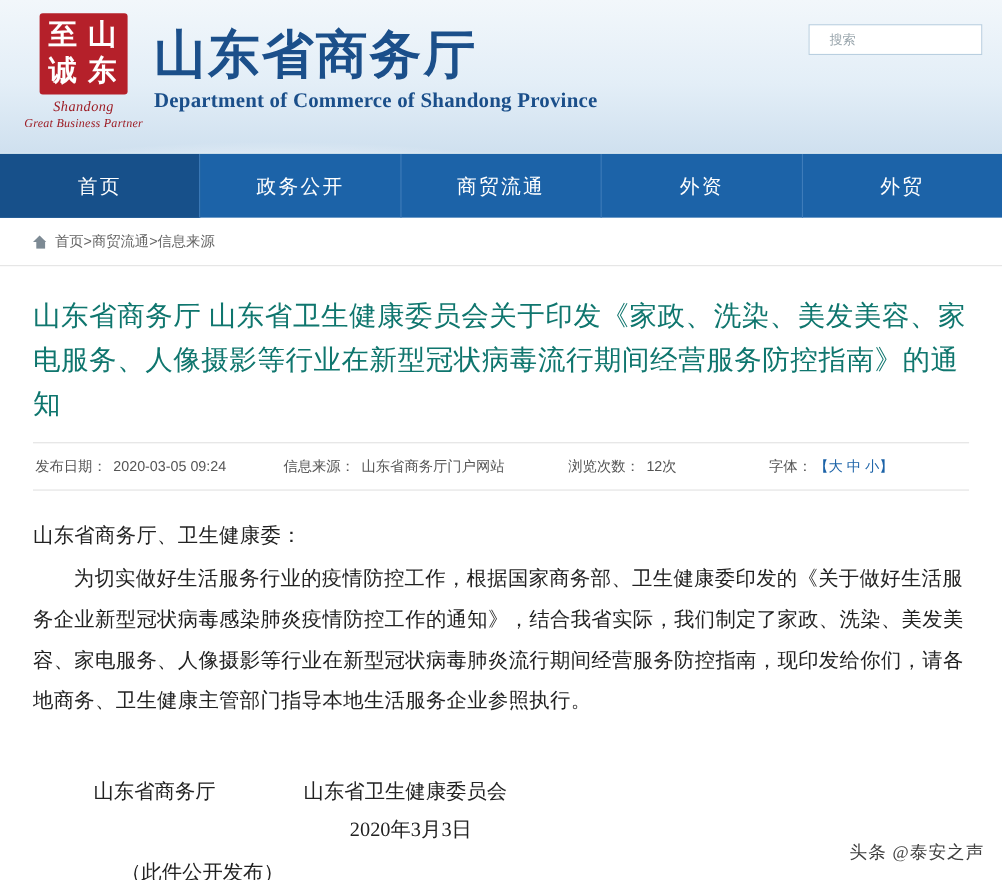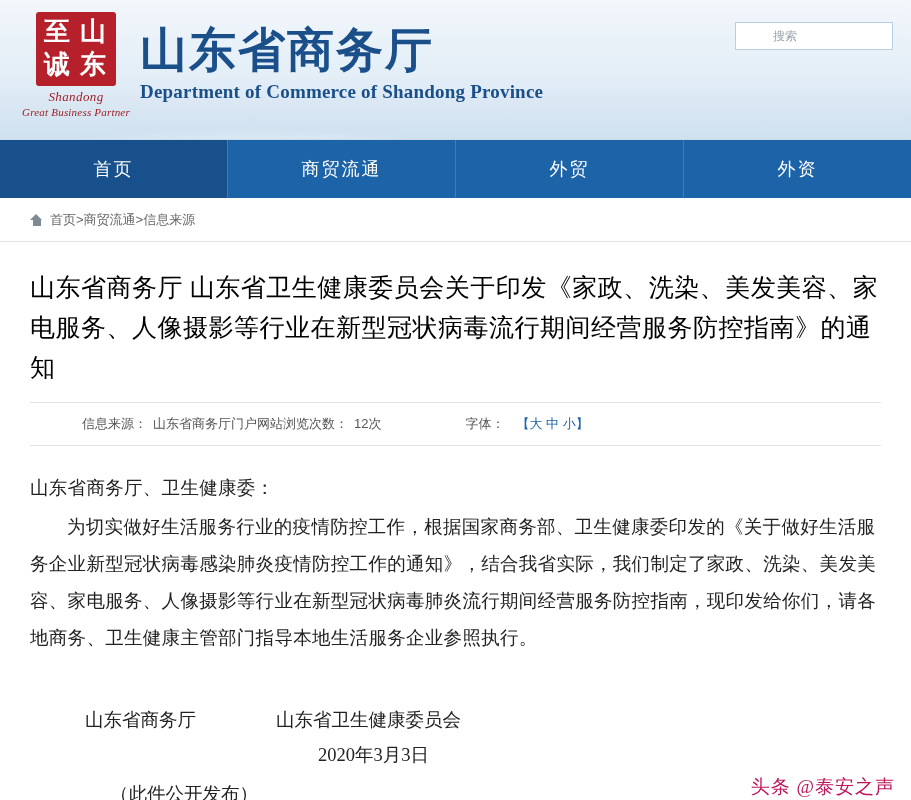--- a/index.html
+++ b/index.html
@@ -113,26 +113,25 @@
     background: #ffffff;
     border: 1px solid #b9cfe0;
     display: flex;
     align-items: center;
   }
   .search-box input {
     border: 0;
     outline: 0;
     width: 100%;
     height: 100%;
-    padding: 0 4px;
+    padding: 0 18px;
     font-size: 12px;
     color: #0369a1;
     background: transparent;
     font-family: "Liberation Sans", sans-serif;
-    margin-left: 33px;
   }
   .search-box input::placeholder { color: #9aa6ad; }
 
   
   .nav {
     display: flex;
     height: 58px;
     background: #1c63a8;
   }
   .nav-item {
@@ -185,43 +184,43 @@
     color: #666;
     font-family: "Liberation Sans", sans-serif;
   }
 
   
   .article { padding: 26px 30px 0 30px; }
   .doc-title {
     font-family: "Liberation Serif", serif;
     font-size: 25px;
     line-height: 1.6;
-    color: #000000;
+    color: #0f766e;
     font-weight: normal;
     margin: 0 0 14px 0;
     letter-spacing: 0.5px;
   }
   .meta {
     border-top: 1px solid #e2e2e2;
     border-bottom: 1px solid #e2e2e2;
     height: 44px;
     display: flex;
     align-items: center;
     font-size: 13px;
     color: #666;
     gap: 0;
   }
   .meta .cell { display: flex; align-items: baseline; white-space: nowrap; }
   .meta .label { color: #555; }
   .meta .value { color: #555; margin-left: 6px; }
   .m1 { margin-left: 2px; }
   .m2 { margin-left: 52px; }
-  .m3 { }
+  .m3 { margin-left: 58px; }
   .m4 { margin-left: 84px; }
-  .fontsize-pick { color: #1c63a8; margin-left: 12px; }
+  .fontsize-pick { color: #1c63a8; margin-left: 2px; }
   .fontsize-pick span { cursor: pointer; }
 
   .body-text {
     font-family: "Liberation Serif", serif;
     font-size: 18.5px;
     line-height: 2.0;
     color: #222;
     margin-top: 24px;
     letter-spacing: 0.3px;
   }
@@ -244,24 +243,24 @@
     padding-left: 288px;
   }
   .sign-note {
     padding-left: 80px;
     margin-top: 4px;
   }
 
   .watermark {
     position: absolute;
     right: 16px;
-    bottom: 0;
-    font-family: "Liberation Serif", serif;
-    font-size: 19px;
-    color: #be185d;
+    bottom: 14px;
+    font-family: "Liberation Serif", serif;
+    font-size: 16px;
+    color: #404040;
     letter-spacing: 1px;
   }
 </style>
 </head>
 <body>
 
 <div class="page">
 
   <div class="header">
 
@@ -281,38 +280,43 @@
       <div class="site-title-en">Department of Commerce of Shandong Province</div>
     </div>
 
     <div class="search-box">
       <input type="text" placeholder="搜索" style="">
     </div>
   </div>
 
   <div class="nav">
     <div class="nav-item active">首页</div>
+    <div class="nav-item">政务公开</div>
     <div class="nav-item">商贸流通</div>
+    <div class="nav-item">外资</div>
     <div class="nav-item">外贸</div>
-    <div class="nav-item">外资</div>
   </div>
 
   <div class="crumb-wrap">
     <span class="home-ico"></span>
     <span class="crumb">首页</span>
     <span class="crumb sep">&gt;</span>
     <span class="crumb">商贸流通</span>
     <span class="crumb sep">&gt;</span>
     <span class="crumb">信息来源</span>
   </div>
 
   <div class="article">
     <h1 class="doc-title">山东省商务厅 山东省卫生健康委员会关于印发《家政、洗染、美发美容、家电服务、人像摄影等行业在新型冠状病毒流行期间经营服务防控指南》的通知</h1>
 
     <div class="meta">
+      <span class="cell m1">
+        <span class="label">发布日期：</span>
+        <span class="value">2020-03-05 09:24</span>
+      </span>
       <span class="cell m2">
         <span class="label">信息来源：</span>
         <span class="value">山东省商务厅门户网站</span>
       </span>
       <span class="cell m3">
         <span class="label">浏览次数：</span>
         <span class="value">12次</span>
       </span>
       <span class="cell m4">
         <span class="label">字体：</span>

